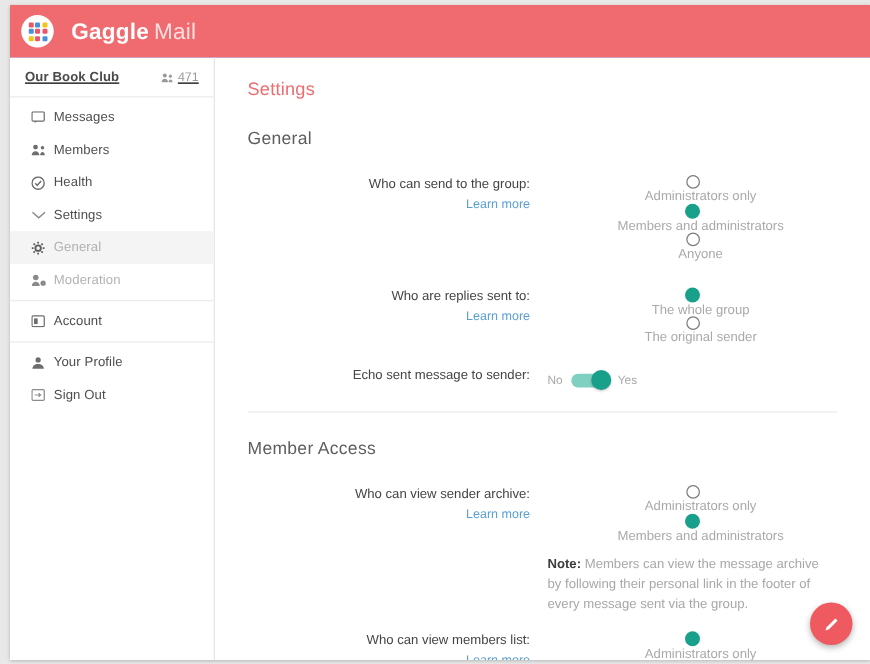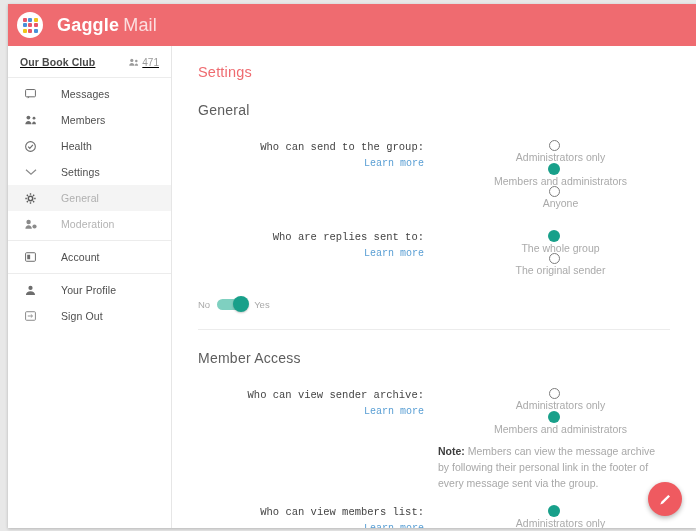--- a/index.html
+++ b/index.html
@@ -112,21 +112,20 @@
     cursor: default;
   }
   .nav-item.active { background: #f4f4f4; }
   .nav-ico {
     width: 18px;
     flex: 0 0 18px;
     display: flex; align-items: center; justify-content: flex-start;
     color: #6d6d6d;
   }
   .nav-label {
-    margin-left: 18px;
     font-size: 10.5px;
     color: #4e4e4e;
     letter-spacing: 0.1px;
     text-align: right;
   }
   .nav-item.sub .nav-label { color: #b3b3b3; }
   .nav-item.sub.active .nav-label { color: #b0b0b0; }
   .nav-item.sub .nav-ico { color: #8a8a8a; }
 
   
@@ -160,21 +159,20 @@
   .field {
     display: flex;
     margin-bottom: 22px;
   }
   .field-label-col {
     width: 240px;
     flex: 0 0 240px;
     text-align: right;
     padding-right: 14px;
     padding-top: 1px;
-    font-family: Liberation Mono, monospace;
   }
   .field-label {
     font-size: 10.5px;
     color: #444444;
     line-height: 13px;
   }
   .learn-more {
     display: block;
     font-size: 10px;
     color: #5a9fd4;
@@ -430,20 +428,23 @@
             <span class="radio-label">The whole group</span>
           </div>
           <div class="radio-row">
             <span class="radio"></span>
             <span class="radio-label">The original sender</span>
           </div>
         </div>
       </div>
 
       <div class="field" style="margin-bottom:6px;">
+        <div class="field-label-col">
+          <div class="field-label">Echo sent message to sender:</div>
+        </div>
         <div class="options-col">
           <div class="toggle-wrap">
             <span class="tog-text">No</span>
             <span class="switch">
                 <span class="knob"></span>
               </span>
             <span class="tog-text">Yes</span>
           </div>
         </div>
       </div>

